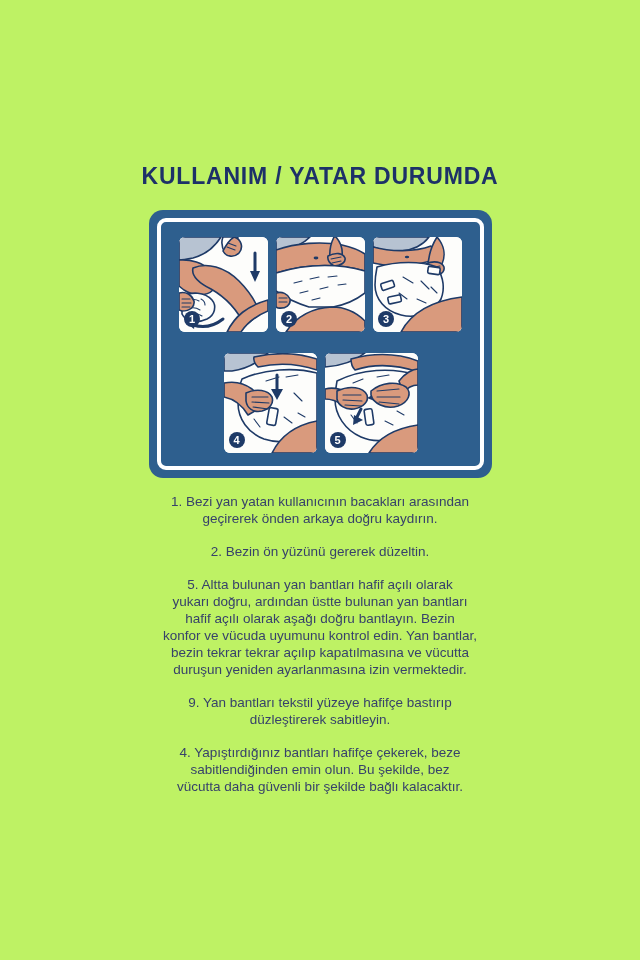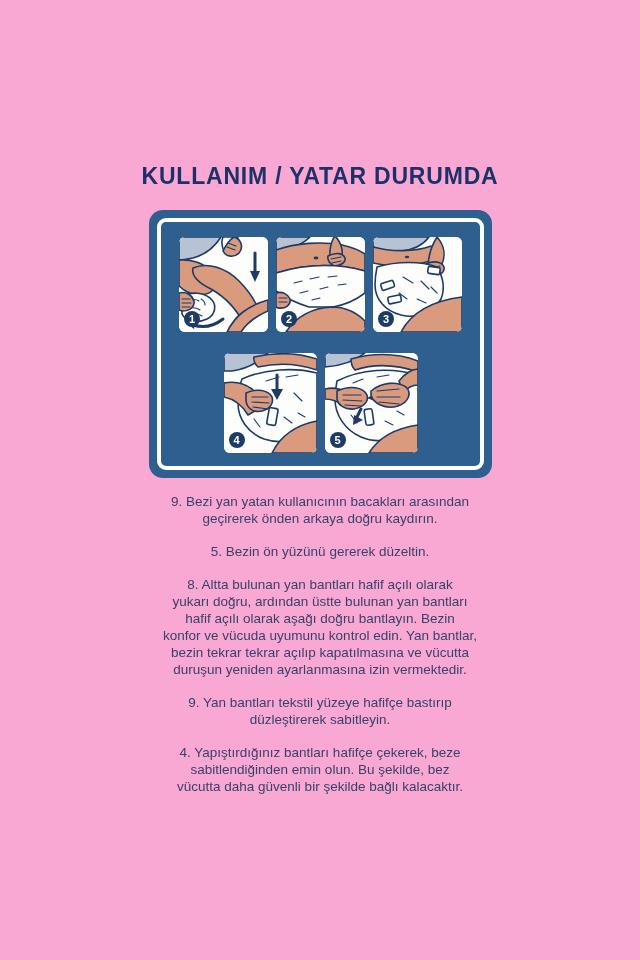--- a/index.html
+++ b/index.html
@@ -1,21 +1,21 @@
 <!DOCTYPE html>
 <html><head>
 <meta charset="utf-8">
 <style>
   * { box-sizing: border-box; }
   html,body { margin:0; padding:0; background:#e8e8e8; }
   .page {
     position: relative;
     width: 640px; height: 960px;
     margin: 0 auto;
-    background: #f9a8d4;
+    background: #bef264;
     font-family: "Liberation Sans", sans-serif;
     overflow: hidden;
   }
   .title {
     position: absolute;
     top: 163px; left: 0;
     width: 100%;
     text-align: center;
     font-size: 23px;
     font-weight: bold;
@@ -207,24 +207,24 @@
             <path class="skin ink" d="M44 100 C54 84 72 75 93 72 L93 100 Z"></path>
           </svg>
           <div class="badge">5</div>
         </div>
 
       </div>
     </div>
   </div>
 
   <div class="instructions">
-    <p>9. Bezi yan yatan kullanıcının bacakları arasından
+    <p>1. Bezi yan yatan kullanıcının bacakları arasından
 geçirerek önden arkaya doğru kaydırın.</p>
-    <p>5. Bezin ön yüzünü gererek düzeltin.</p>
-    <p>8. Altta bulunan yan bantları hafif açılı olarak
+    <p>2. Bezin ön yüzünü gererek düzeltin.</p>
+    <p>5. Altta bulunan yan bantları hafif açılı olarak
 yukarı doğru, ardından üstte bulunan yan bantları
 hafif açılı olarak aşağı doğru bantlayın. Bezin
 konfor ve vücuda uyumunu kontrol edin. Yan bantlar,
 bezin tekrar tekrar açılıp kapatılmasına ve vücutta
 duruşun yeniden ayarlanmasına izin vermektedir.</p>
     <p>9. Yan bantları tekstil yüzeye hafifçe bastırıp
 düzleştirerek sabitleyin.</p>
     <p>4. Yapıştırdığınız bantları hafifçe çekerek, beze
 sabitlendiğinden emin olun. Bu şekilde, bez
 vücutta daha güvenli bir şekilde bağlı kalacaktır.</p>

